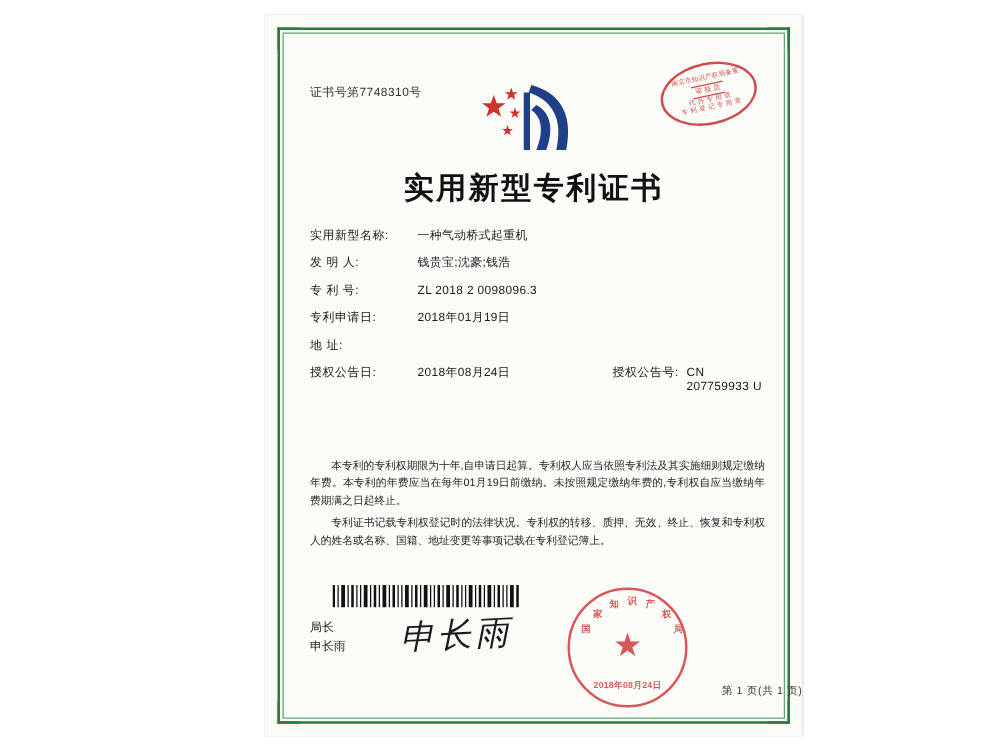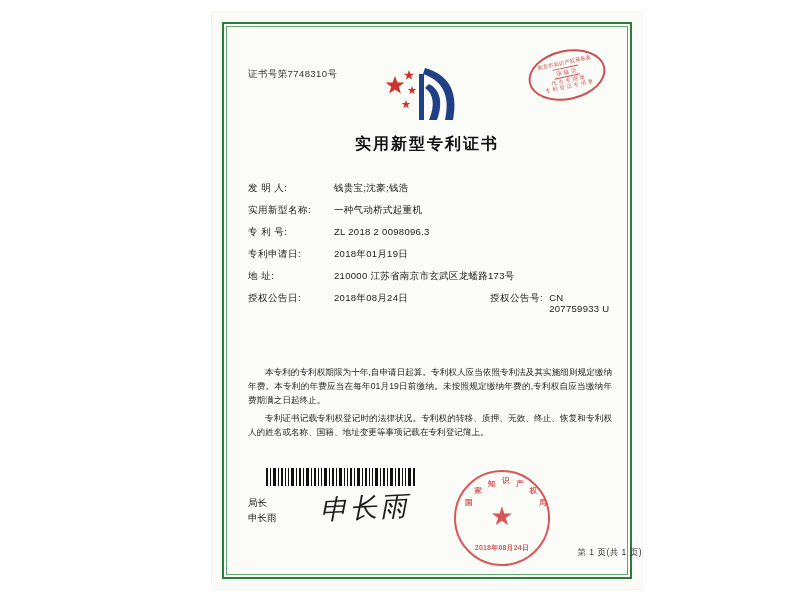--- a/index.html
+++ b/index.html
@@ -106,21 +106,21 @@
     height: 62px;
   }
 
   .title {
     position: absolute;
     left: 0;
     right: 0;
     top: 122px;
     text-align: center;
     font-family: "DejaVu Sans", "Liberation Sans", sans-serif;
-    font-size: 16px;
+    font-size: 24px;
     font-weight: bold;
     letter-spacing: 2px;
     color: #111;
   }
 
   
   .fields {
     position: absolute;
     left: 36px;
     right: 30px;
@@ -288,38 +288,37 @@
       <polygon points="16,12 18.4,18.6 25.4,18.6 19.8,22.8 21.9,29.4 16,25.4 10.1,29.4 12.2,22.8 6.6,18.6 13.6,18.6" fill="#d0312d"></polygon>
       <polygon points="30,6 31.3,9.7 35.2,9.7 32.1,12 33.2,15.7 30,13.5 26.8,15.7 27.9,12 24.8,9.7 28.7,9.7" fill="#d0312d"></polygon>
       <polygon points="33,22 34.1,25.1 37.3,25.1 34.7,27.1 35.7,30.2 33,28.3 30.3,30.2 31.3,27.1 28.7,25.1 31.9,25.1" fill="#d0312d"></polygon>
       <polygon points="27,36 28.1,39.1 31.3,39.1 28.7,41.1 29.7,44.2 27,42.3 24.3,44.2 25.3,41.1 22.7,39.1 25.9,39.1" fill="#d0312d"></polygon>
     </svg>
 
     <div class="title">实用新型专利证书</div>
 
     <div class="fields">
       <div class="row">
+        <div class="lbl">实用新型名称:</div>
+        <div class="val">一种气动桥式起重机</div>
+      </div>
+      <div class="row">
         <div class="lbl">发 明 人:</div>
         <div class="val">钱贵宝;沈豪;钱浩</div>
       </div>
       <div class="row">
-        <div class="lbl">实用新型名称:</div>
-        <div class="val">一种气动桥式起重机</div>
-      </div>
-      <div class="row">
         <div class="lbl">专 利 号:</div>
         <div class="val">ZL 2018 2 0098096.3</div>
       </div>
       <div class="row">
         <div class="lbl">专利申请日:</div>
         <div class="val">2018年01月19日</div>
       </div>
       <div class="row">
         <div class="lbl">地    址:</div>
-        <div class="val">210000 江苏省南京市玄武区龙蟠路173号</div>
       </div>
       <div class="row split">
         <div class="lbl">授权公告日:</div>
         <div class="val">2018年08月24日</div>
         <div class="lbl2">授权公告号:</div>
         <div class="val2">CN 207759933 U</div>
       </div>
     </div>
 
     <div class="body-text">

